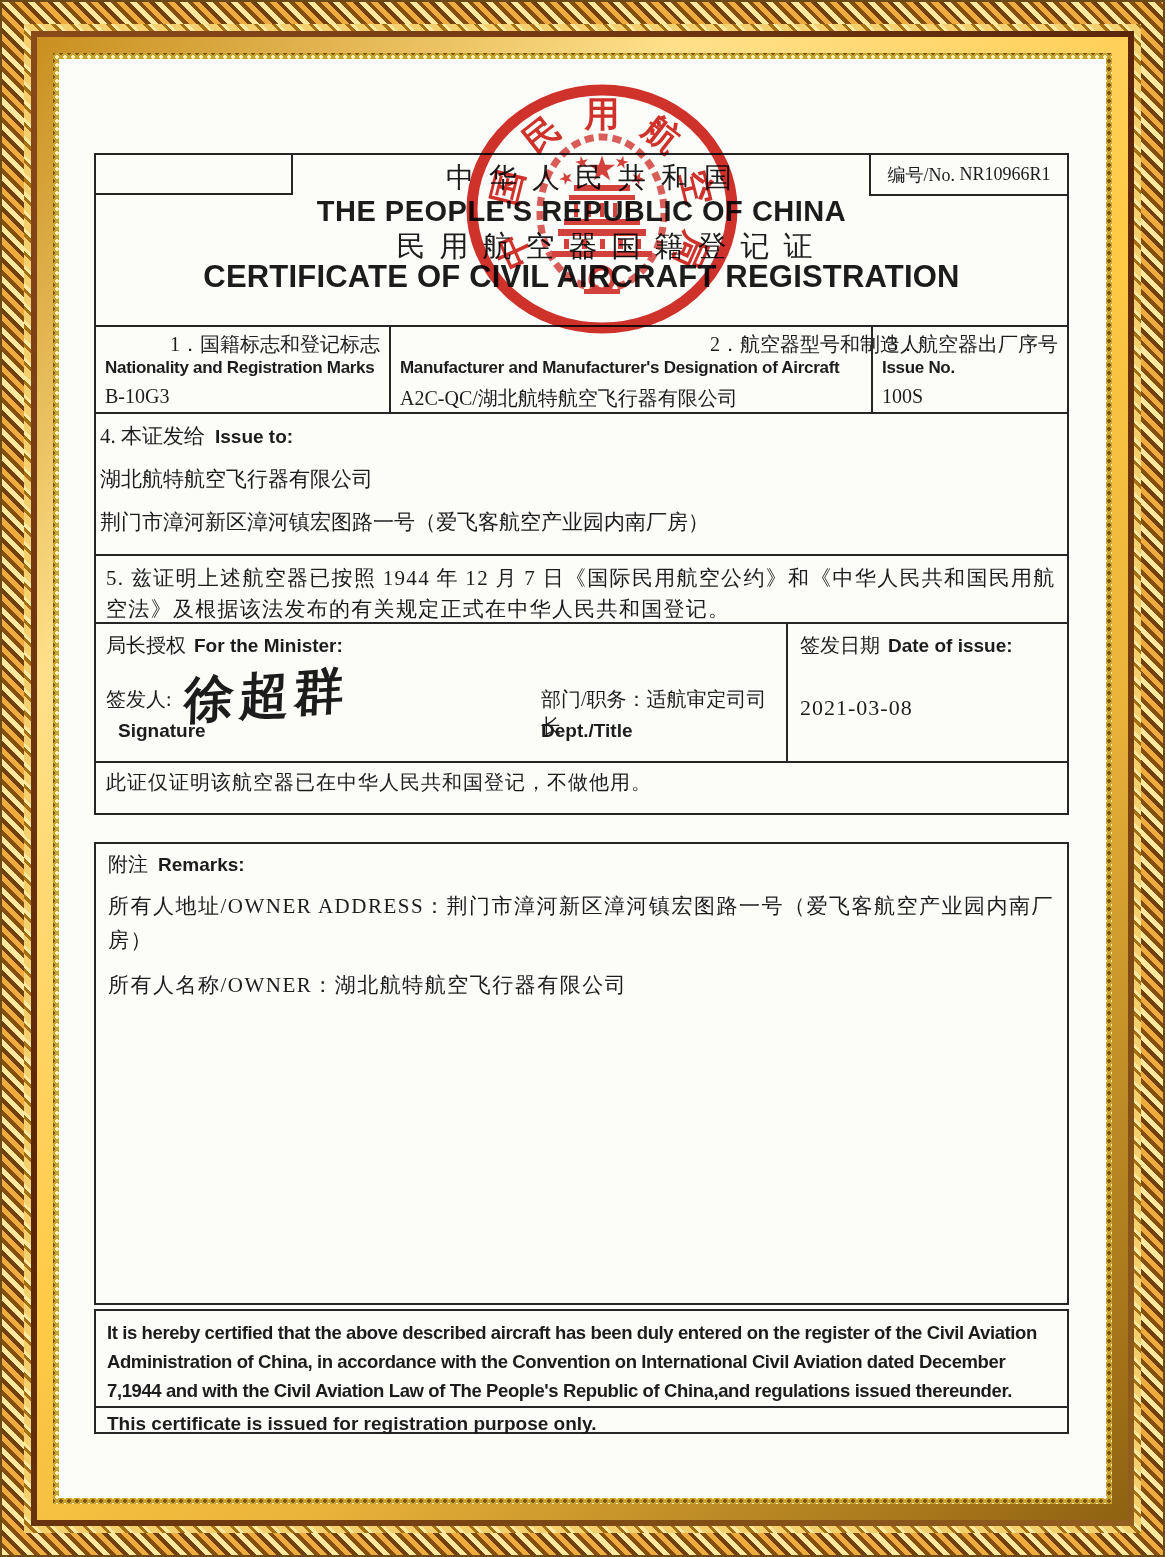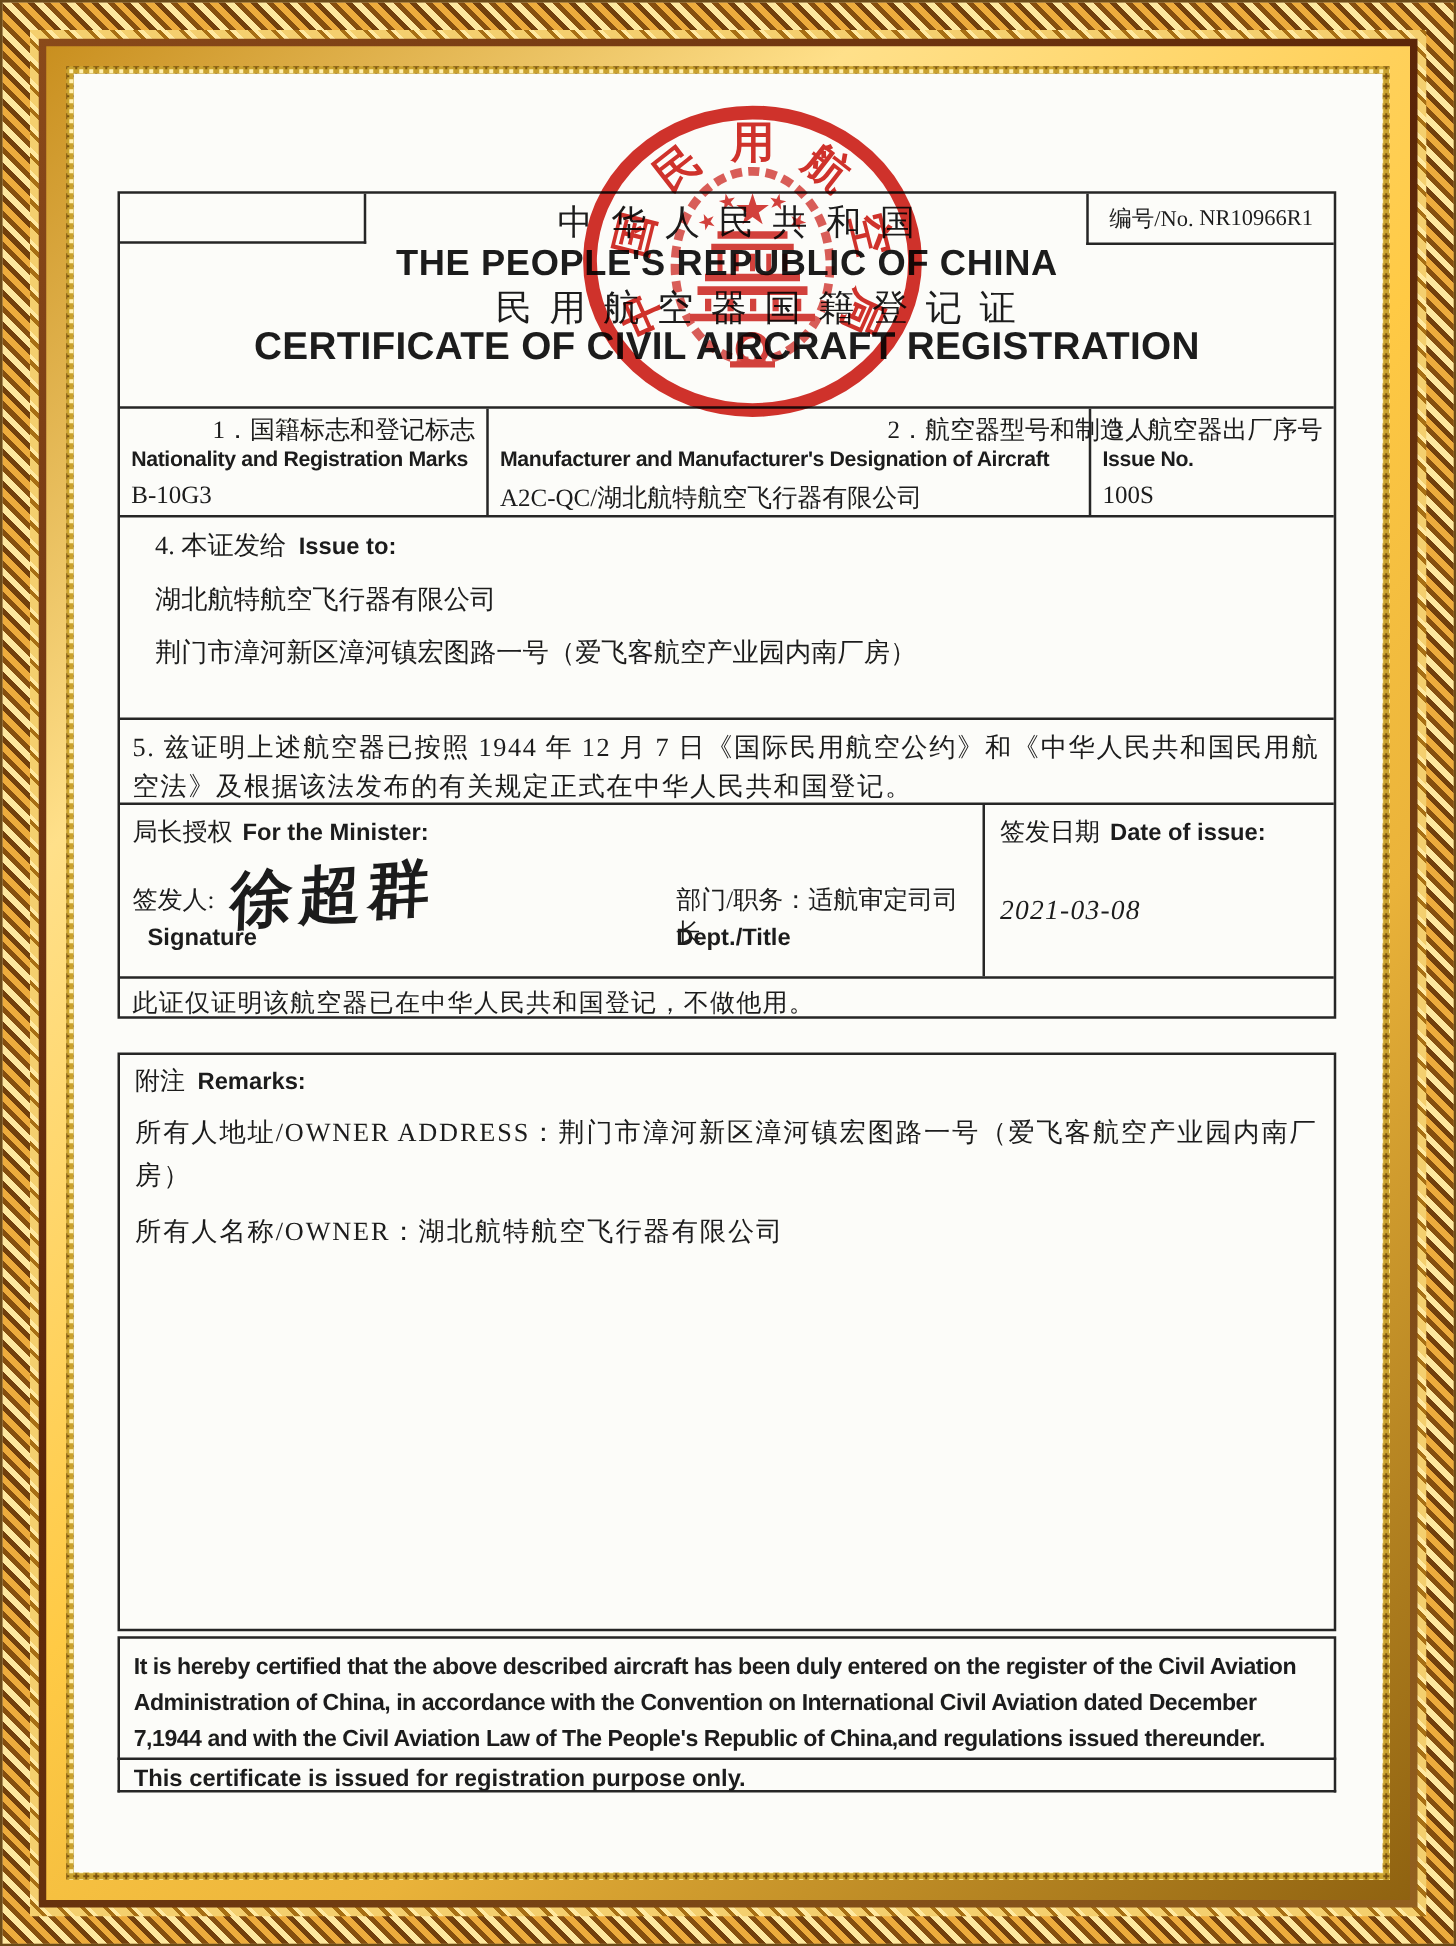--- a/index.html
+++ b/index.html
@@ -46,41 +46,41 @@
   .row{position:relative;border-top:2px solid #262626;box-sizing:border-box;}
   .r1{height:87px;}
   .cell{position:absolute;top:0;height:100%;box-sizing:border-box;padding:5px 9px;}
   .c1{left:0;width:293px;}
   .c2{left:293px;width:540px;border-left:2px solid #262626;}
   .c3{left:775px;width:196px;border-left:2px solid #262626;}
   .lab-zh{font-size:20px;line-height:25px;text-align:right;}
   .lab-en{font-size:17px;letter-spacing:-.3px;white-space:nowrap;line-height:22px;}
   .cell .val{font-size:20px;margin-top:6px;}
 
-  .r2{height:142px;padding:8px 28px;box-sizing:border-box;}
+  .r2{height:142px;padding:8px 4px;box-sizing:border-box;}
   .r2 .lead{font-size:21px;}
   .r2 .lead .enb{font-size:19px;margin-left:10px;}
   .r2 .ln{font-size:21px;margin-top:15px;}
 
-  .r3{height:68px;padding:7px 10px;box-sizing:border-box;margin-top:20px;}
+  .r3{height:68px;padding:7px 10px;box-sizing:border-box;}
   .r3 .zh{font-size:21px;line-height:31px;letter-spacing:1.3px;}
 
   .r4{height:139px;}
   .minister-col{position:absolute;left:0;top:0;width:690px;height:100%;box-sizing:border-box;padding:8px 10px;}
   .date-col{position:absolute;left:690px;top:0;width:281px;height:100%;box-sizing:border-box;
             border-left:2px solid #262626;padding:8px 12px;}
   .inline-zh{font-size:20px;}
   .inline-en{font-size:19px;margin-left:8px;}
   .signer-zh{position:absolute;left:10px;top:62px;font-size:20px;}
   .signer-en{position:absolute;left:10px;top:96px;font-size:19px;margin-left:12px;}
   .signature{position:absolute;left:88px;top:38px;font-size:50px;font-weight:bold;
              letter-spacing:5px;transform:rotate(-4deg) skewX(-6deg);}
   .dept-zh{position:absolute;left:445px;top:62px;font-size:20px;}
   .dept-en{position:absolute;left:445px;top:96px;font-size:19px;}
-  .date-val{margin-top:36px;font-size:22px;letter-spacing:1px;font-style:italic;}
+  .date-val{margin-top:36px;font-size:22px;letter-spacing:1px;}
 
   .r5{height:40px;padding:6px 10px;box-sizing:border-box;font-size:20px;letter-spacing:1px;}
 
   
   .remarks{position:absolute;left:35px;top:783px;width:975px;height:463px;
            box-sizing:border-box;border:2px solid #262626;padding:7px 12px;}
   .remarks .lead .zh{font-size:20px;}
   .remarks .lead .enb{font-size:19px;margin-left:10px;}
   .remarks .ln{font-size:21px;margin-top:11px;letter-spacing:1.5px;line-height:34px;}
 

